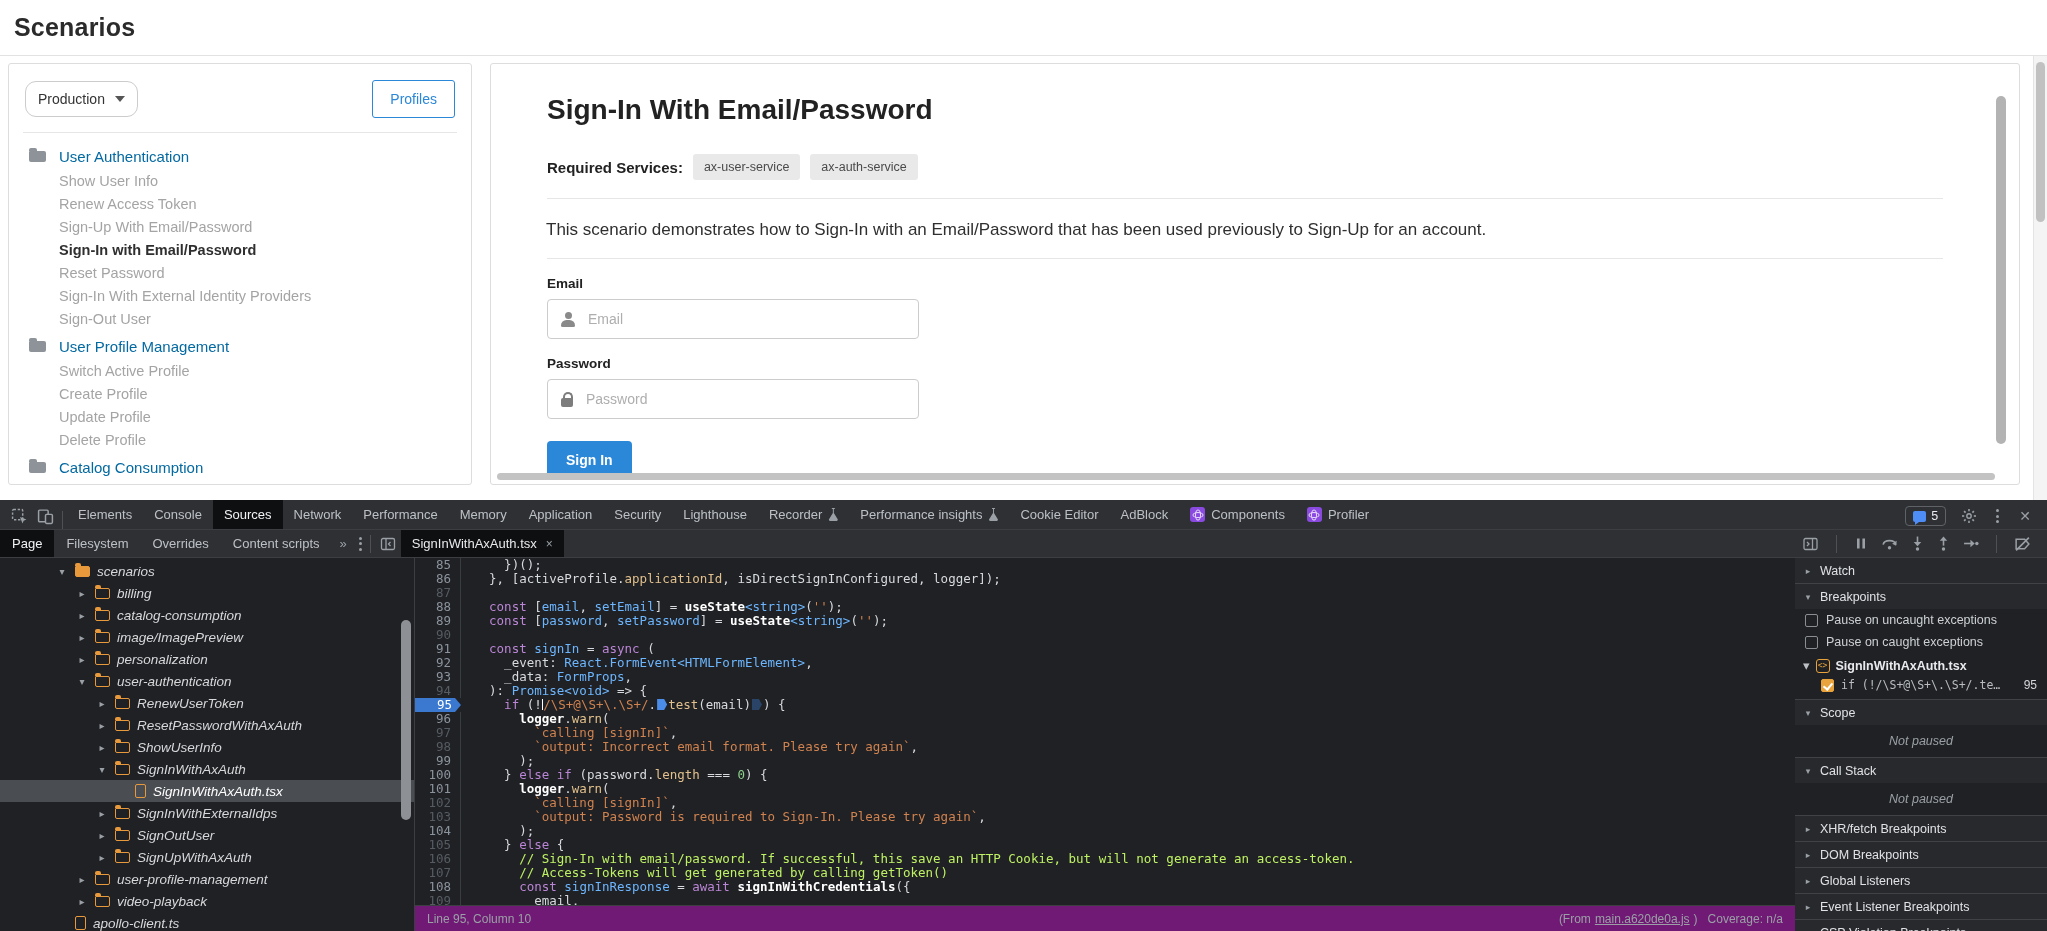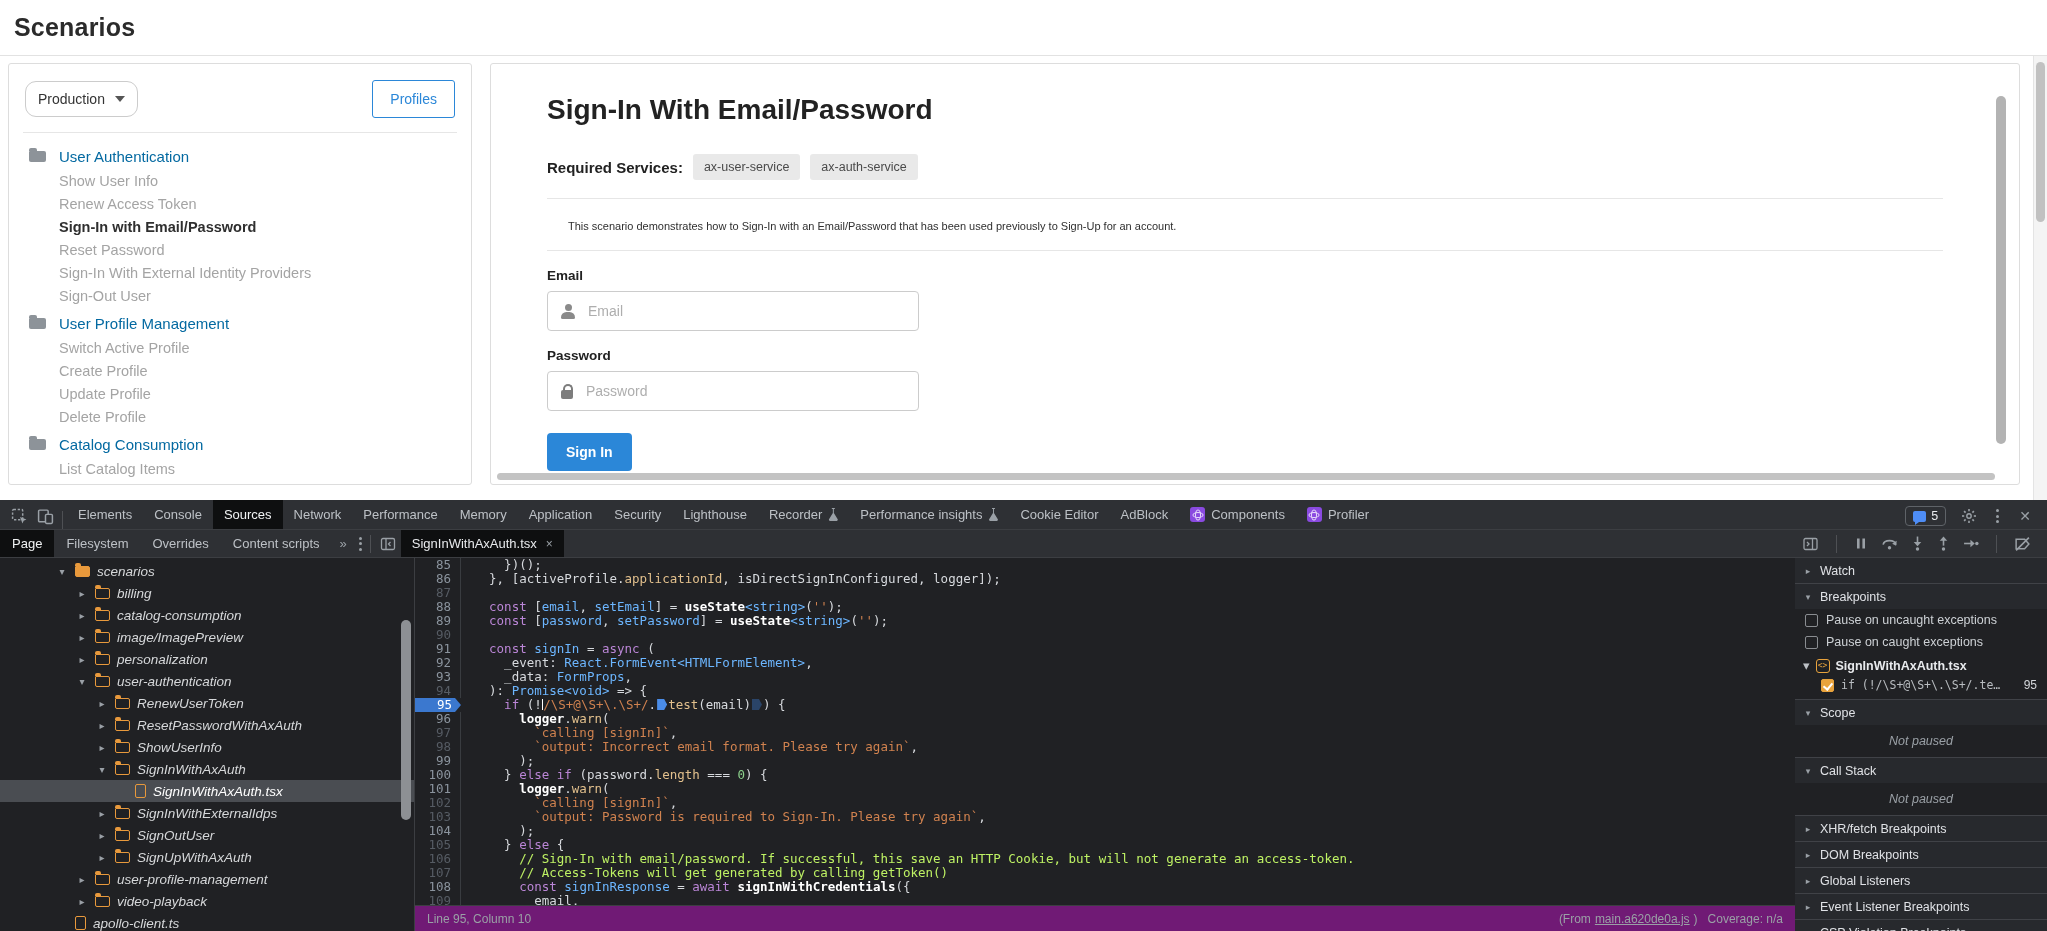--- a/index.html
+++ b/index.html
@@ -28,21 +28,21 @@
   .pfolder{width:17px;height:11px;background:#8d9399;border-radius:1px 2px 2px 2px;position:relative;flex:0 0 auto;}
   .pfolder:before{content:"";position:absolute;top:-3px;left:0;width:8px;height:3px;background:#8d9399;border-radius:2px 2px 0 0;}
   .pg-item{padding:3px 20px 3px 50px;font-size:14.5px;color:#a4a4a4;line-height:17px;cursor:pointer;}
   .pg-item.active{color:#2f2f2f;font-weight:bold;}
 
   .sc-title{font-size:28px;font-weight:bold;color:#222;margin:30px 0 0 56px;}
   .services-row{display:flex;align-items:center;gap:10px;margin:28px 0 0 56px;}
   .services-label{font-size:15px;font-weight:bold;color:#222;}
   .svc-badge{background:#e9e9e9;color:#4a4a4a;font-size:12.5px;padding:6px 11px;border-radius:3px;}
   .sc-hr{border:none;border-top:1px solid #e6e6e6;margin:18px 76px 0 56px;}
-  .sc-desc{font-size:11px;color:#2f2f2f;margin:21px 76px 0 77px;}
+  .sc-desc{font-size:17px;color:#2f2f2f;margin:21px 76px 0 55px;}
   .field-label{font-size:13.5px;font-weight:bold;color:#222;margin:17px 0 0 56px;}
   .input-box{display:flex;align-items:center;gap:11px;width:372px;height:40px;border:1px solid #ccc;border-radius:4px;
              margin:8px 0 0 56px;padding:0 13px;box-sizing:border-box;}
   .input-box input{border:none;outline:none;flex:1;font-size:14px;font-family:inherit;color:#333;background:transparent;}
   .input-box input::placeholder{color:#aeaeae;}
   .icon-person{width:14px;height:15px;position:relative;flex:0 0 auto;}
   .icon-person:before{content:"";position:absolute;left:3.5px;top:0;width:7px;height:7px;border-radius:50%;background:#8a8a8a;}
   .icon-person:after{content:"";position:absolute;left:0;top:8px;width:14px;height:7px;border-radius:7px 7px 2px 2px;background:#8a8a8a;}
   .icon-lock{width:12px;height:15px;position:relative;flex:0 0 auto;}
   .icon-lock:before{content:"";position:absolute;left:2px;top:0;width:6px;height:6px;border:2px solid #7d7d7d;border-bottom:none;border-radius:5px 5px 0 0;}
@@ -158,20 +158,21 @@
       <button class="profiles-btn">Profiles</button>
     </div>
     <div class="pg-divider"></div>
     <div>
         <div class="pg-group">
           <span class="pfolder"></span>
           <span class="pg-group-label">User Authentication</span>
         </div>
         <div class="pg-item">Show User Info</div>
         <div class="pg-item">Renew Access Token</div>
+        <div class="pg-item">Sign-Up With Email/Password</div>
         <div class="pg-item active">Sign-In with Email/Password</div>
         <div class="pg-item">Reset Password</div>
         <div class="pg-item">Sign-In With External Identity Providers</div>
         <div class="pg-item">Sign-Out User</div>
         <div class="pg-group">
           <span class="pfolder"></span>
           <span class="pg-group-label">User Profile Management</span>
         </div>
         <div class="pg-item">Switch Active Profile</div>
         <div class="pg-item">Create Profile</div>

